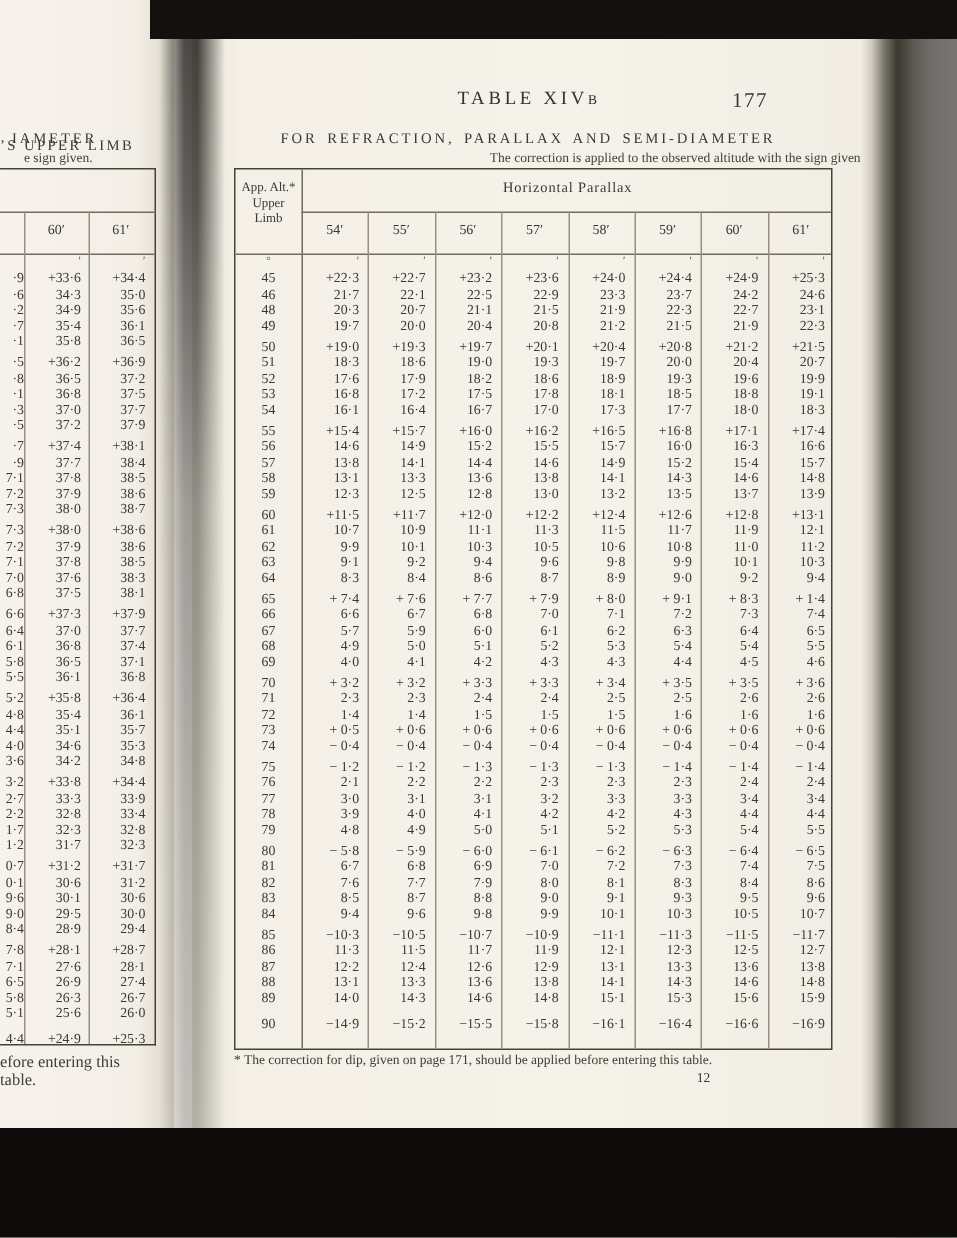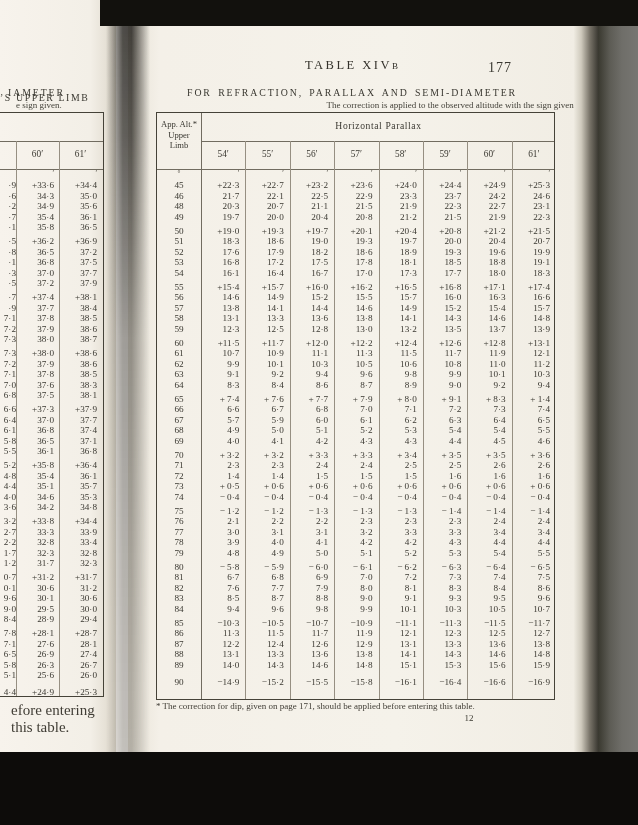--- a/index.html
+++ b/index.html
@@ -56,21 +56,21 @@
   .lp-sub{position:absolute;left:16px;top:100px;width:100px;font-size:9px;color:#45433b;}
   .lefttable{position:absolute;left:0;top:112px;width:104px;height:585px;box-sizing:border-box;
     border-top:1.4px solid #454238;border-bottom:1.4px solid #454238;border-right:1.4px solid #454238;overflow:hidden;}
   .lefttable .hl1{left:0;}
   .lp-colhdrs{position:absolute;left:16px;top:28px;width:86px;height:28px;display:flex;}
   .lp-colhdrs .ch{width:43px;text-align:center;font-size:9.3px;line-height:27px;}
   .fragc{width:16px;text-align:right;overflow:hidden;}
   .fragc .num{display:inline-block;width:16px;text-align:right;white-space:pre;}
   .v60c,.v61c{width:43px;text-align:right;}
   .v60c .num,.v61c .num{display:inline-block;width:36px;text-align:right;padding-right:5px;white-space:pre;}
-  .lp-footer{position:absolute;left:0;top:702px;width:100px;font-size:15px;color:#403d35;padding-left:11px;}
+  .lp-footer{position:absolute;left:0;top:702px;width:100px;font-size:11px;color:#403d35;}
 </style>
 </head>
 <body>
 
 <div id="canvas">
 
   <div class="left-page">
     <div class="lp-h1">’S UPPER LIMB</div>
     <div class="lp-h2">IAMETER</div>
     <div class="lp-sub">e sign given.</div>

